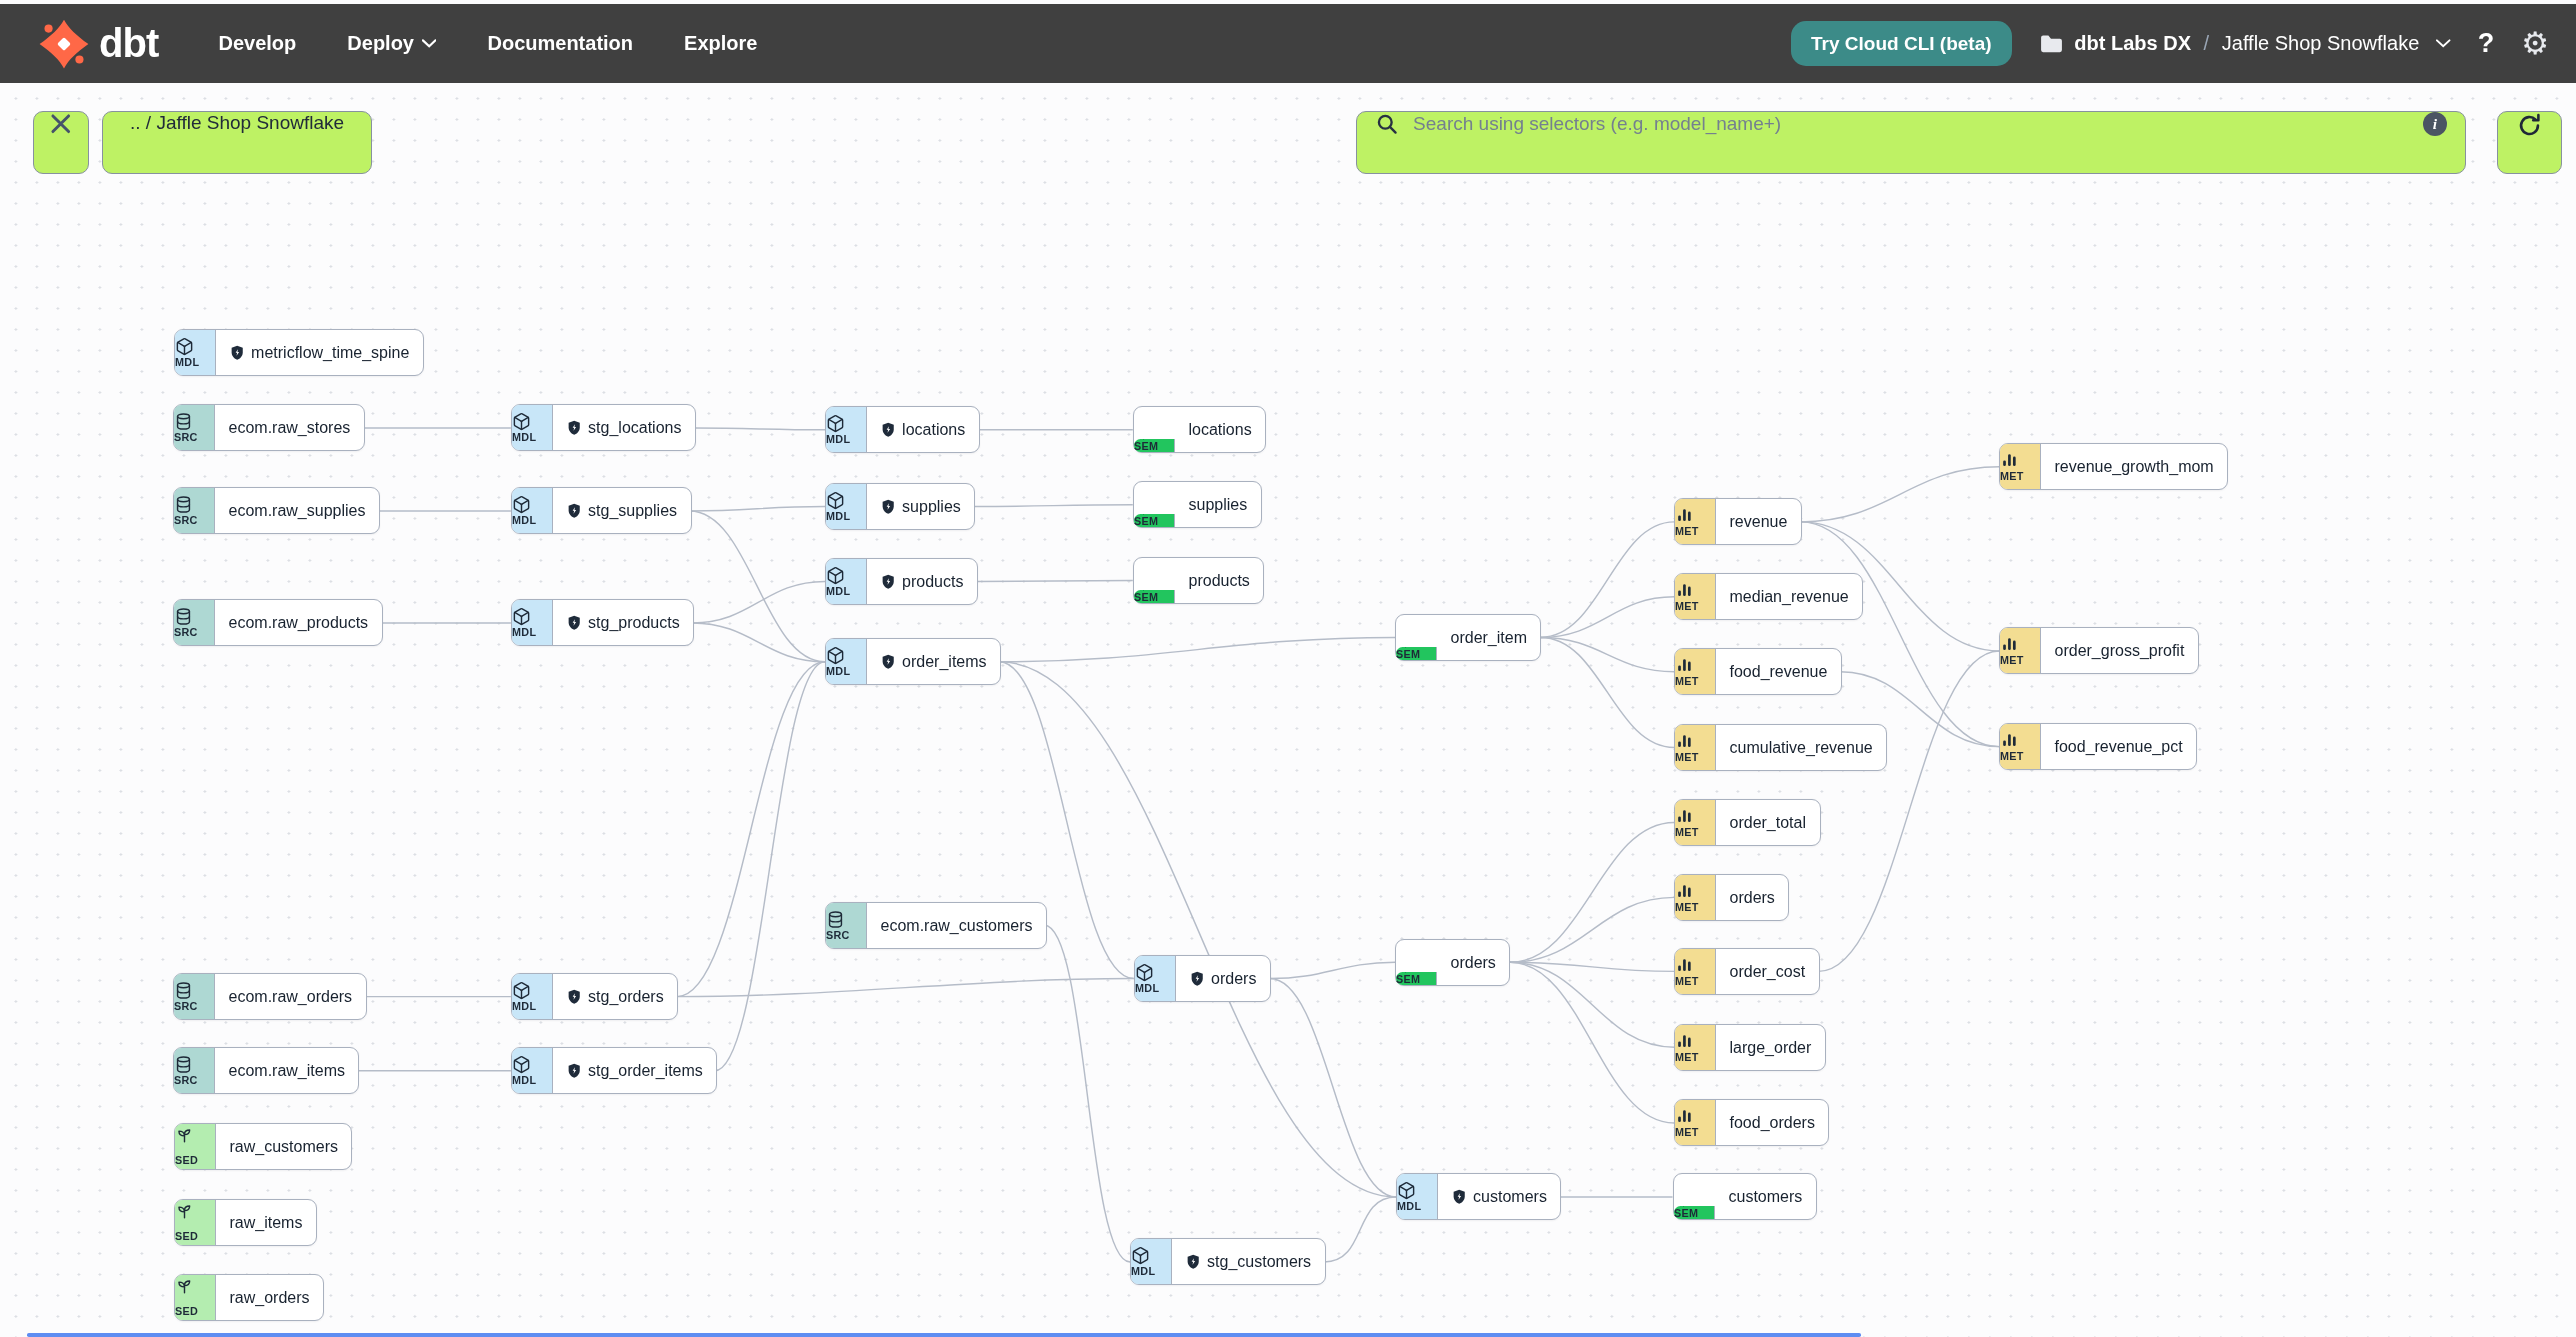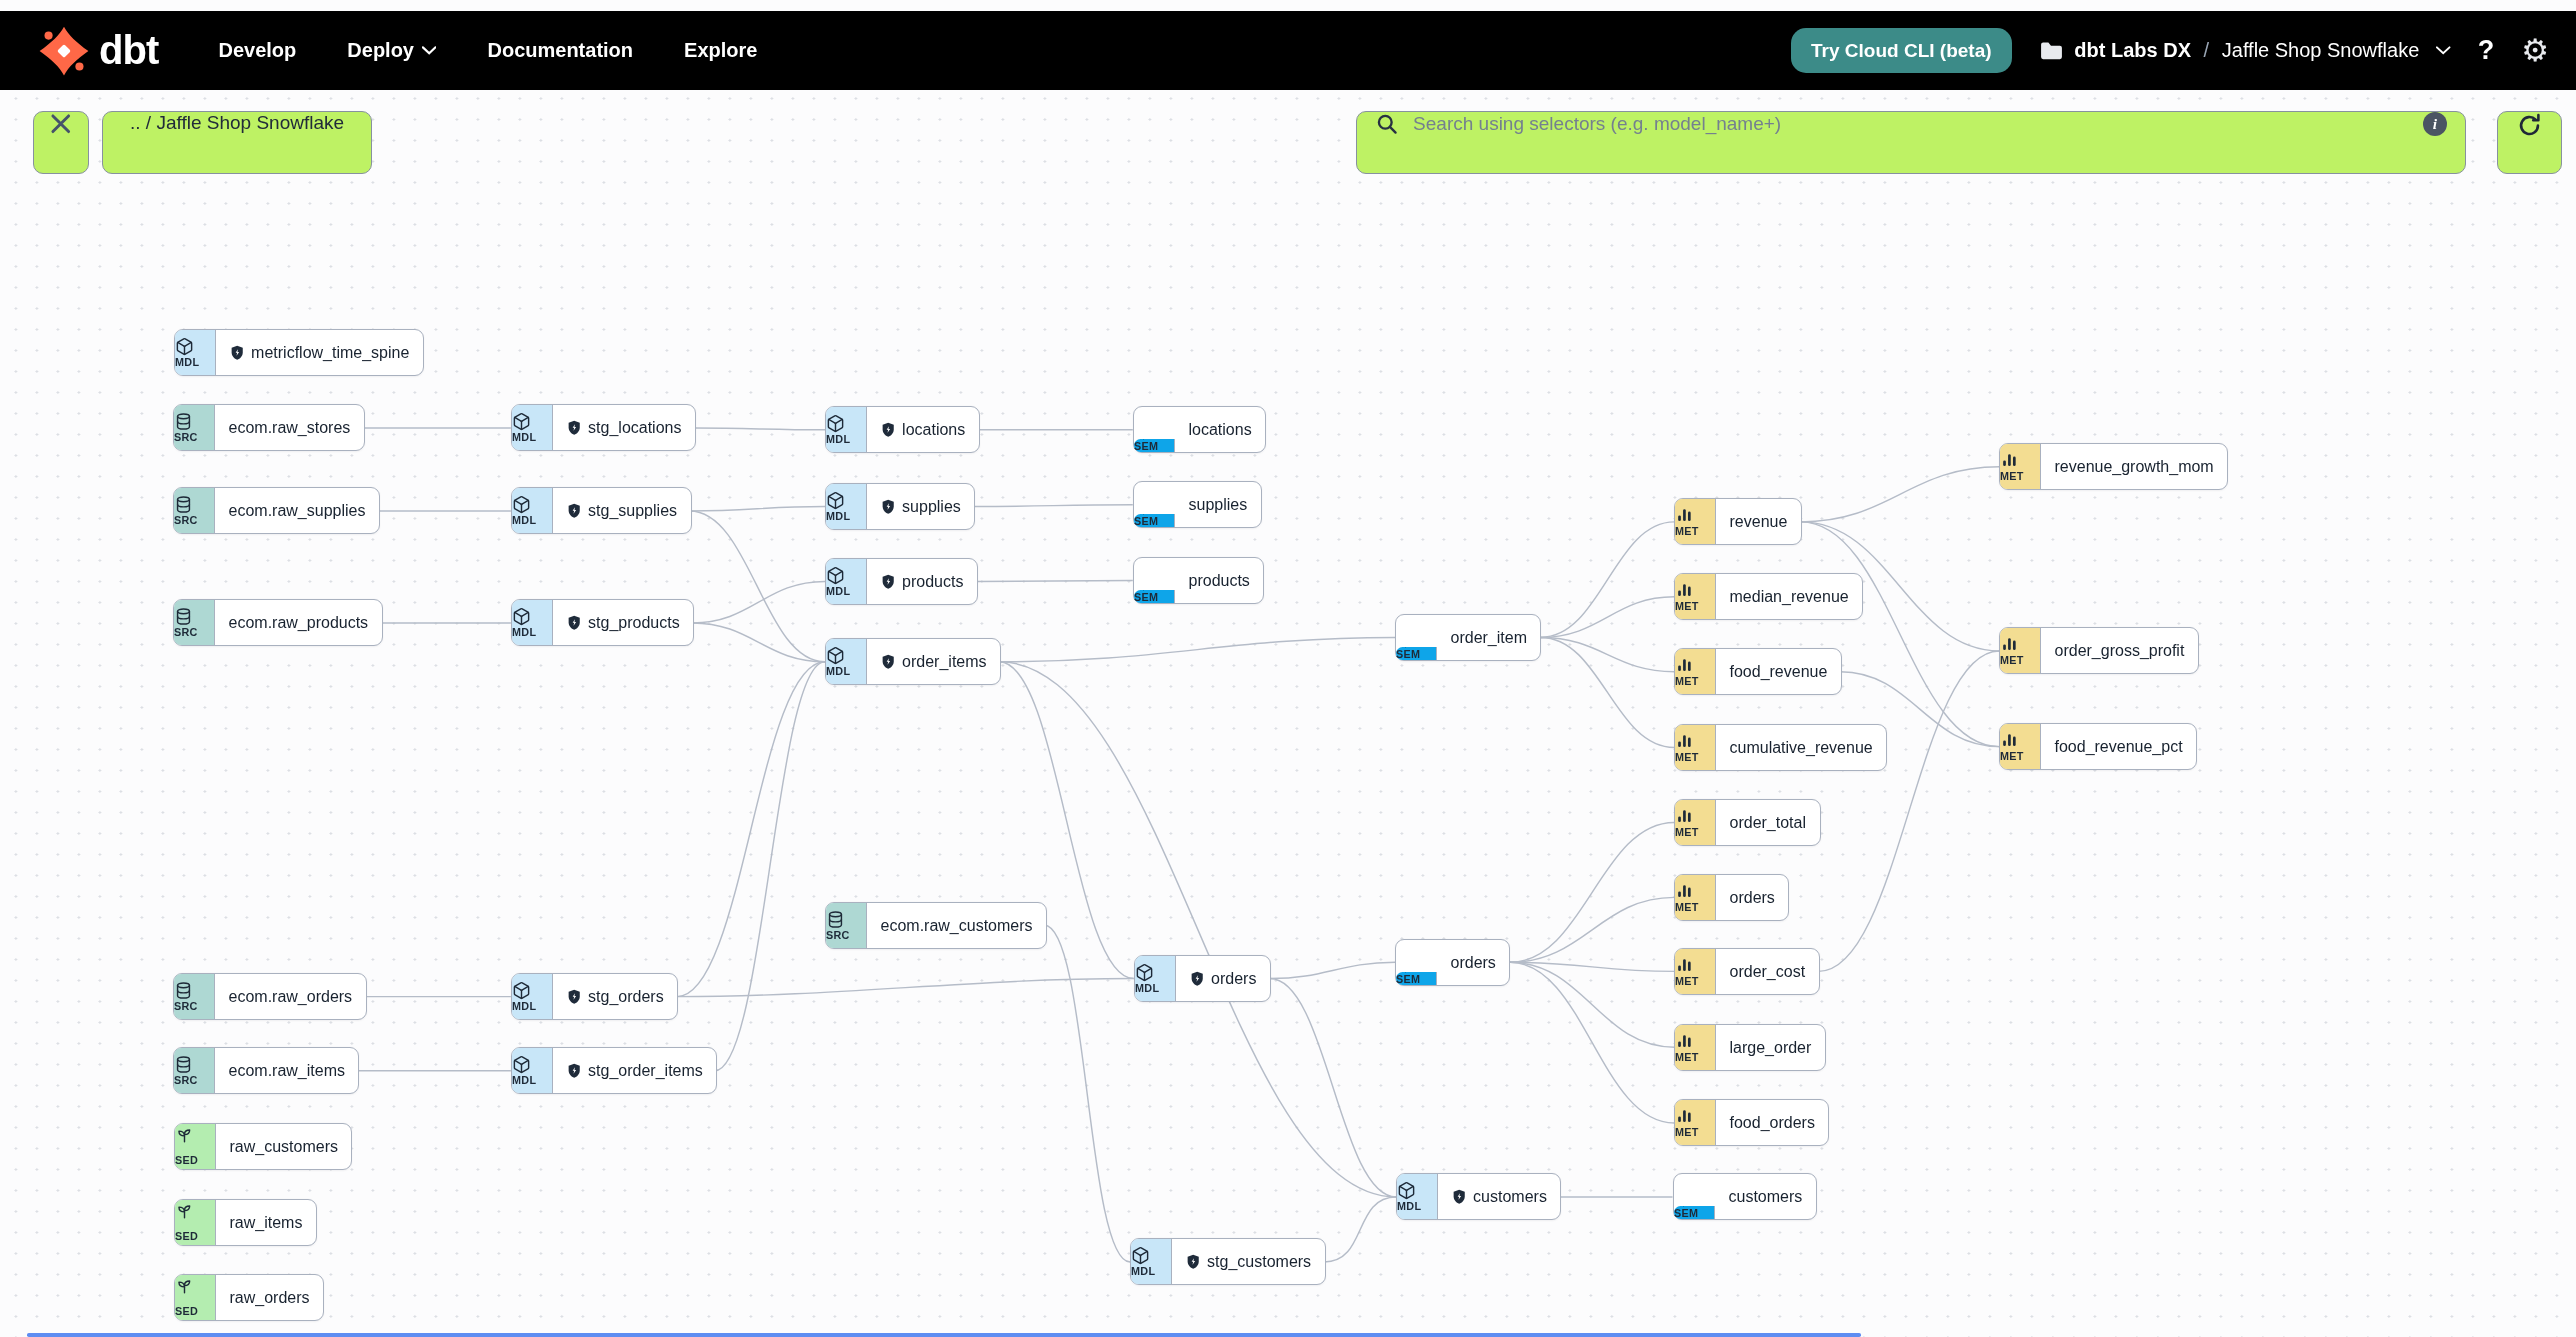--- a/index.html
+++ b/index.html
@@ -8,21 +8,21 @@
 
   
   #canvas{position:absolute;left:0;top:79px;right:0;bottom:0;
     background-color:#fcfcfd;
     background-image:radial-gradient(circle,#dcdfe4 1.2px,rgba(0,0,0,0) 1.3px);
     background-size:21px 21px;background-position:5.4px 9px;}
   #edges{position:absolute;left:0;top:0;width:2576px;height:1338px;z-index:1;pointer-events:none;}
   .edge{stroke:#b5bcc8;stroke-width:1.6;fill:none;}
 
   
-  #navbar{position:absolute;left:0;top:11px;width:2576px;height:79px;background:#000000;z-index:6;
+  #navbar{position:absolute;left:0;top:4px;width:2576px;height:79px;background:#404040;z-index:6;
     display:flex;align-items:center;color:#fff;}
   #brand{display:flex;align-items:center;margin-left:38px;gap:9px;}
   #brand .brand-text{font-size:40px;font-weight:800;letter-spacing:-0.9px;color:#fff;}
   #menu{display:flex;align-items:center;gap:51px;margin-left:60px;}
   .menu-item{font-size:20px;font-weight:600;color:#fff;display:flex;align-items:center;gap:8.1px;cursor:pointer;}
   #nav-right{margin-left:auto;display:flex;align-items:center;gap:27px;margin-right:27px;}
   #cta{background:#3c8b88;color:#fff;font-size:19px;font-weight:600;border:none;
     border-radius:15px;height:45px;padding:0 20px;cursor:pointer;font-family:inherit;}
   #proj-crumb{display:flex;align-items:center;gap:10.8px;font-size:20px;}
   #proj-crumb .acct{font-weight:700;}
@@ -48,21 +48,21 @@
   
   .node{position:absolute;height:47px;display:inline-flex;align-items:stretch;background:#fff;
     border:1.4px solid #a9b1bf;border-radius:9px;box-sizing:border-box;z-index:2;cursor:pointer;
     box-shadow:0 0.9px 1.8px rgba(30,42,56,.06);}
   .nbadge{width:40px;display:flex;flex-direction:column;align-items:flex-start;justify-content:center;
     border-right:1.4px solid #a9b1bf;border-radius:7.2px 0 0 7.2px;gap:0px;flex:none;}
   .nbadge svg{width:19px;height:19px;display:block;}
   .nbadge .tl{font-size:10.8px;font-weight:600;color:#1e2a38;letter-spacing:0.3px;line-height:1.15;}
   .bg-MDL{background:#c8e6f8;}
   .bg-SRC{background:#aed8d3;}
-  .bg-SEM{background:#0ea5e9;margin-top:32px;}
+  .bg-SEM{background:#22c55e;margin-top:32px;}
   .bg-MET{background:#f3dd92;}
   .bg-SED{background:#b4edb0;gap:9px;}
   .nlabel{display:flex;align-items:center;gap:7.2px;padding:0 13.5px;font-size:16px;font-weight:500;
     color:#18222f;white-space:nowrap;}
   .shield{display:flex;align-items:center;}
   .shield svg{width:14.4px;height:15.3px;display:block;}
 
   #scroll-indicator{position:absolute;left:27px;top:1333px;width:1834px;height:3.6px;
     background:#5e8df2;border-radius:1.8px;z-index:5;}
 </style>

